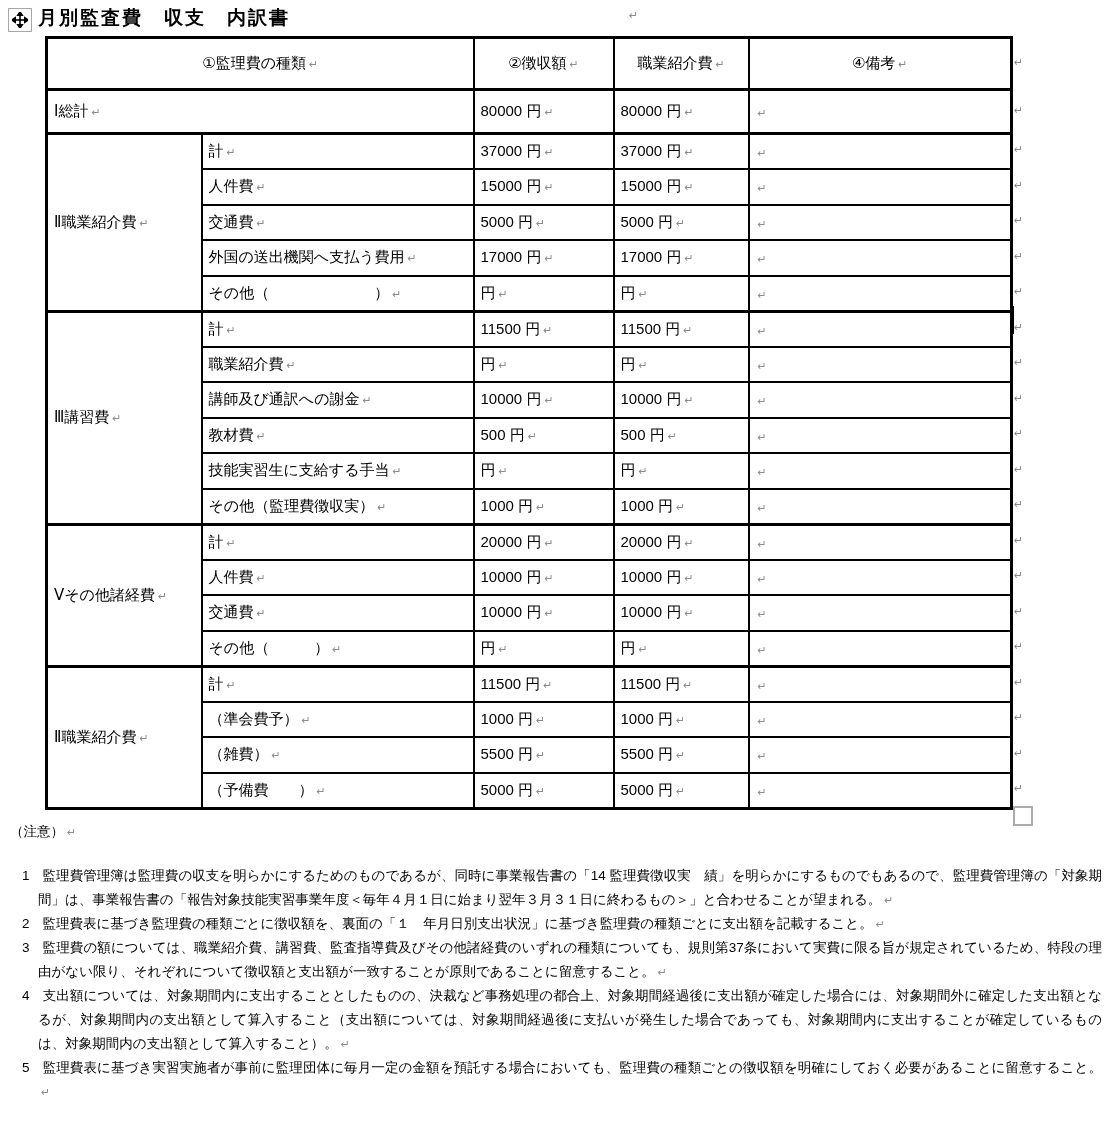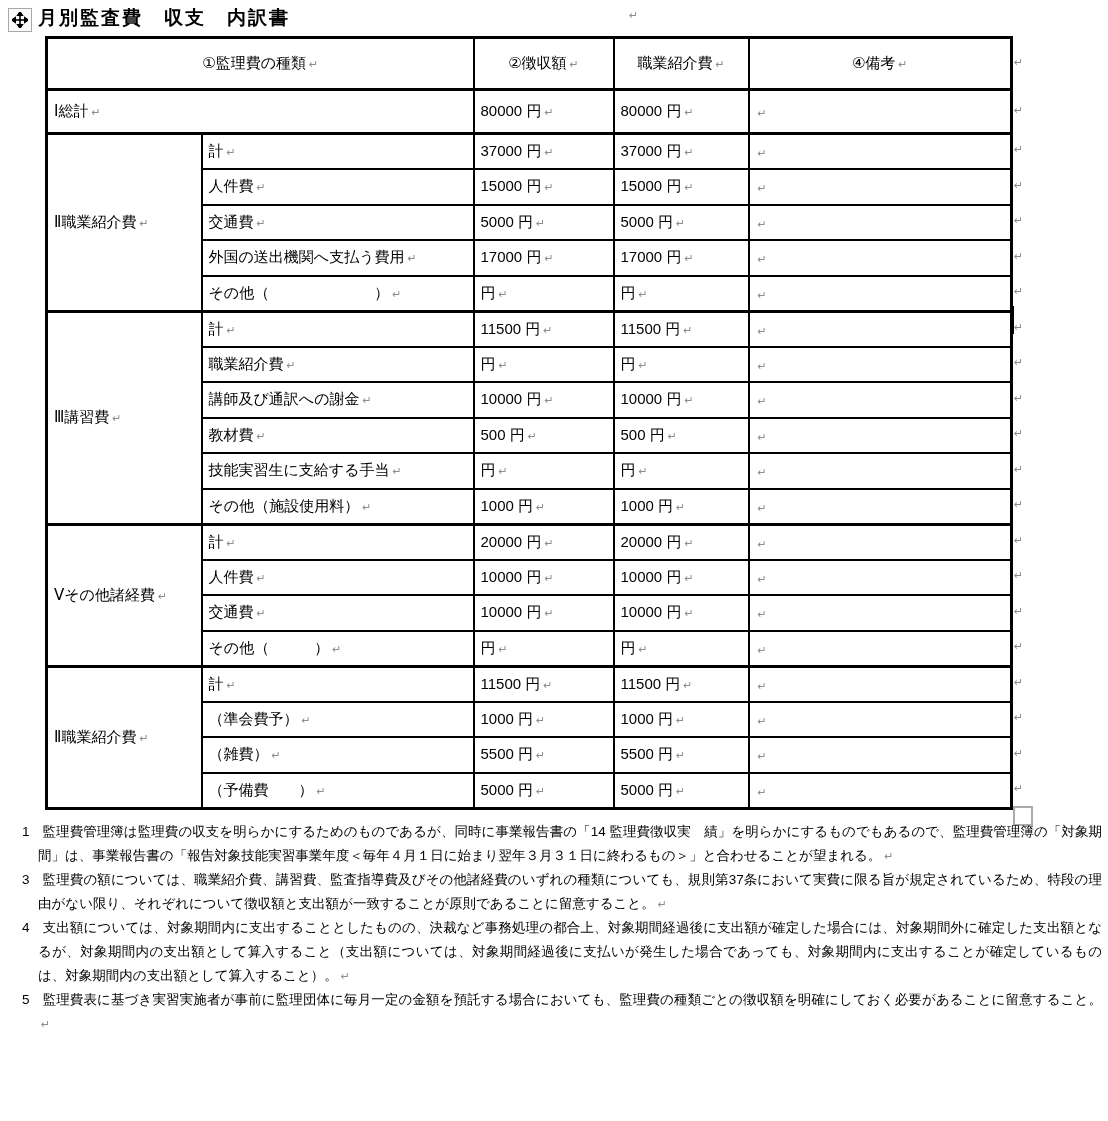--- a/index.html
+++ b/index.html
@@ -179,21 +179,21 @@
     <td class="c-amount"><span>500 円</span><span class="pilcrow">↵</span></td>
     <td class="c-remarks"><span class="pilcrow">↵</span></td>
   </tr>
   <tr class="item">
     <td><span>技能実習生に支給する手当</span><span class="pilcrow">↵</span></td>
     <td class="c-amount"><span>円</span><span class="pilcrow">↵</span></td>
     <td class="c-amount"><span>円</span><span class="pilcrow">↵</span></td>
     <td class="c-remarks"><span class="pilcrow">↵</span></td>
   </tr>
   <tr class="item">
-    <td><span>その他（施設使用料）</span><span class="pilcrow">↵</span></td>
+    <td><span>その他（監理費徴収実）</span><span class="pilcrow">↵</span></td>
     <td class="c-amount"><span>1000 円</span><span class="pilcrow">↵</span></td>
     <td class="c-amount"><span>1000 円</span><span class="pilcrow">↵</span></td>
     <td class="c-remarks"><span class="pilcrow">↵</span></td>
   </tr>
 
   <tr class="item sec-start">
     <td class="c-section" rowspan="4"><span>Ⅴその他諸経費</span><span class="pilcrow">↵</span></td>
     <td><span>計</span><span class="pilcrow">↵</span></td>
     <td class="c-amount"><span>20000 円</span><span class="pilcrow">↵</span></td>
     <td class="c-amount"><span>20000 円</span><span class="pilcrow">↵</span></td>
@@ -310,17 +310,19 @@
   <span class="rm">
       <span class="pilcrow">↵</span>
     </span>
 </div>
 
 <div class="text-cursor"></div>
 
 <div class="resize-handle"></div>
 
 <div class="notes">
+  <p class="heading"><span>（注意）</span><span class="pilcrow">↵</span></p>
   <p class="note"><span class="nnum">1</span><span>監理費管理簿は監理費の収支を明らかにするためのものであるが、同時に事業報告書の「14 監理費徴収実　績」を明らかにするものでもあるので、監理費管理簿の「対象期間」は、事業報告書の「報告対象技能実習事業年度＜毎年４月１日に始まり翌年３月３１日に終わるもの＞」と合わせることが望まれる。</span><span class="pilcrow">↵</span></p>
+  <p class="note"><span class="nnum">2</span><span>監理費表に基づき監理費の種類ごとに徴収額を、裏面の「１　年月日別支出状況」に基づき監理費の種類ごとに支出額を記載すること。</span><span class="pilcrow">↵</span></p>
   <p class="note"><span class="nnum">3</span><span>監理費の額については、職業紹介費、講習費、監査指導費及びその他諸経費のいずれの種類についても、規則第37条において実費に限る旨が規定されているため、特段の理由がない限り、それぞれについて徴収額と支出額が一致することが原則であることに留意すること。</span><span class="pilcrow">↵</span></p>
   <p class="note"><span class="nnum">4</span><span>支出額については、対象期間内に支出することとしたものの、決裁など事務処理の都合上、対象期間経過後に支出額が確定した場合には、対象期間外に確定した支出額となるが、対象期間内の支出額として算入すること（支出額については、対象期間経過後に支払いが発生した場合であっても、対象期間内に支出することが確定しているものは、対象期間内の支出額として算入すること）。</span><span class="pilcrow">↵</span></p>
   <p class="note"><span class="nnum">5</span><span>監理費表に基づき実習実施者が事前に監理団体に毎月一定の金額を預託する場合においても、監理費の種類ごとの徴収額を明確にしておく必要があることに留意すること。</span><span class="pilcrow">↵</span></p>
 </div>
 
 </body></html>

